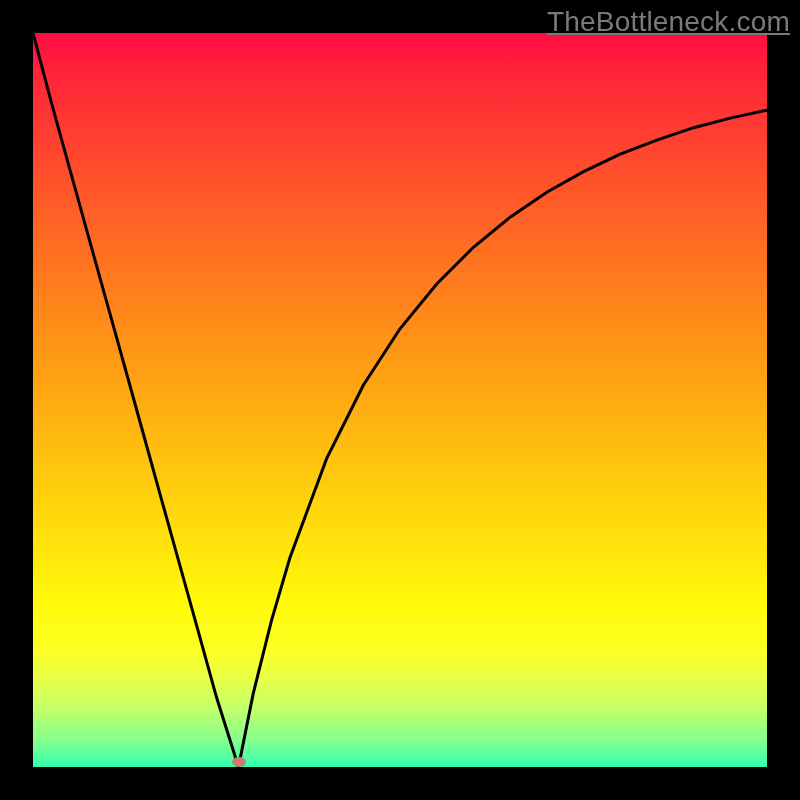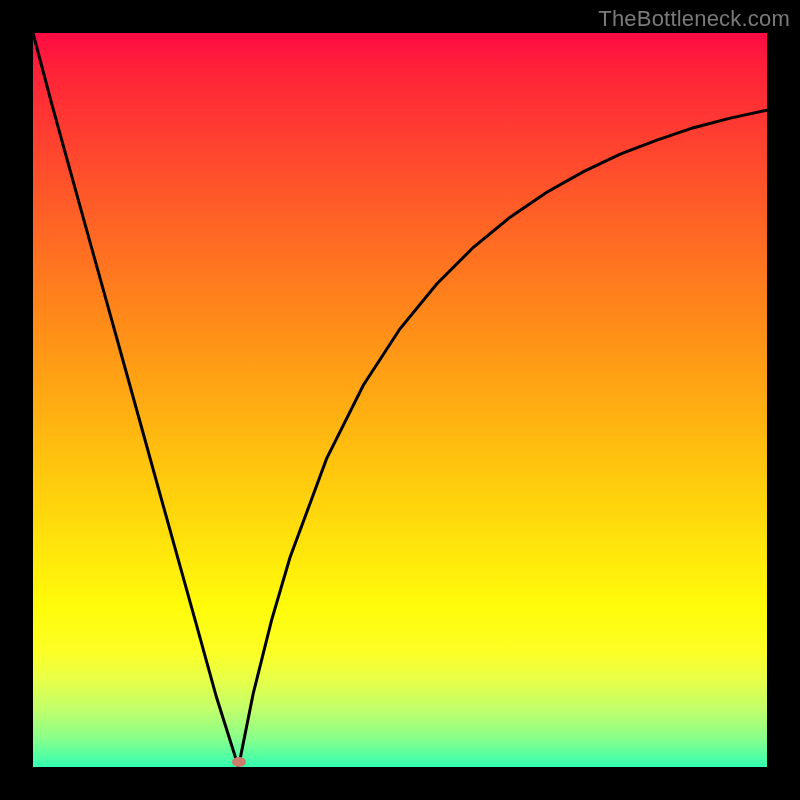--- a/index.html
+++ b/index.html
@@ -52,24 +52,25 @@
     height: 10px;
     border-radius: 50%;
     background: #cb7c6d;
     transform: translate(-50%, -50%);
   }
   .watermark {
     position: absolute;
     top: 6px;
     right: 10px;
     color: #7a7a7a;
-    font-size: 22px;
+    font-size: 28px;
     font-weight: 500;
     letter-spacing: 0.2px;
     user-select: none;
+    text-decoration: underline;
   }
 </style>
 </head>
 <body>
 
 <div class="frame">
 
   <div class="plot-area">
 
     <svg class="curve-svg" viewBox="0 0 734 734" preserveAspectRatio="none">

